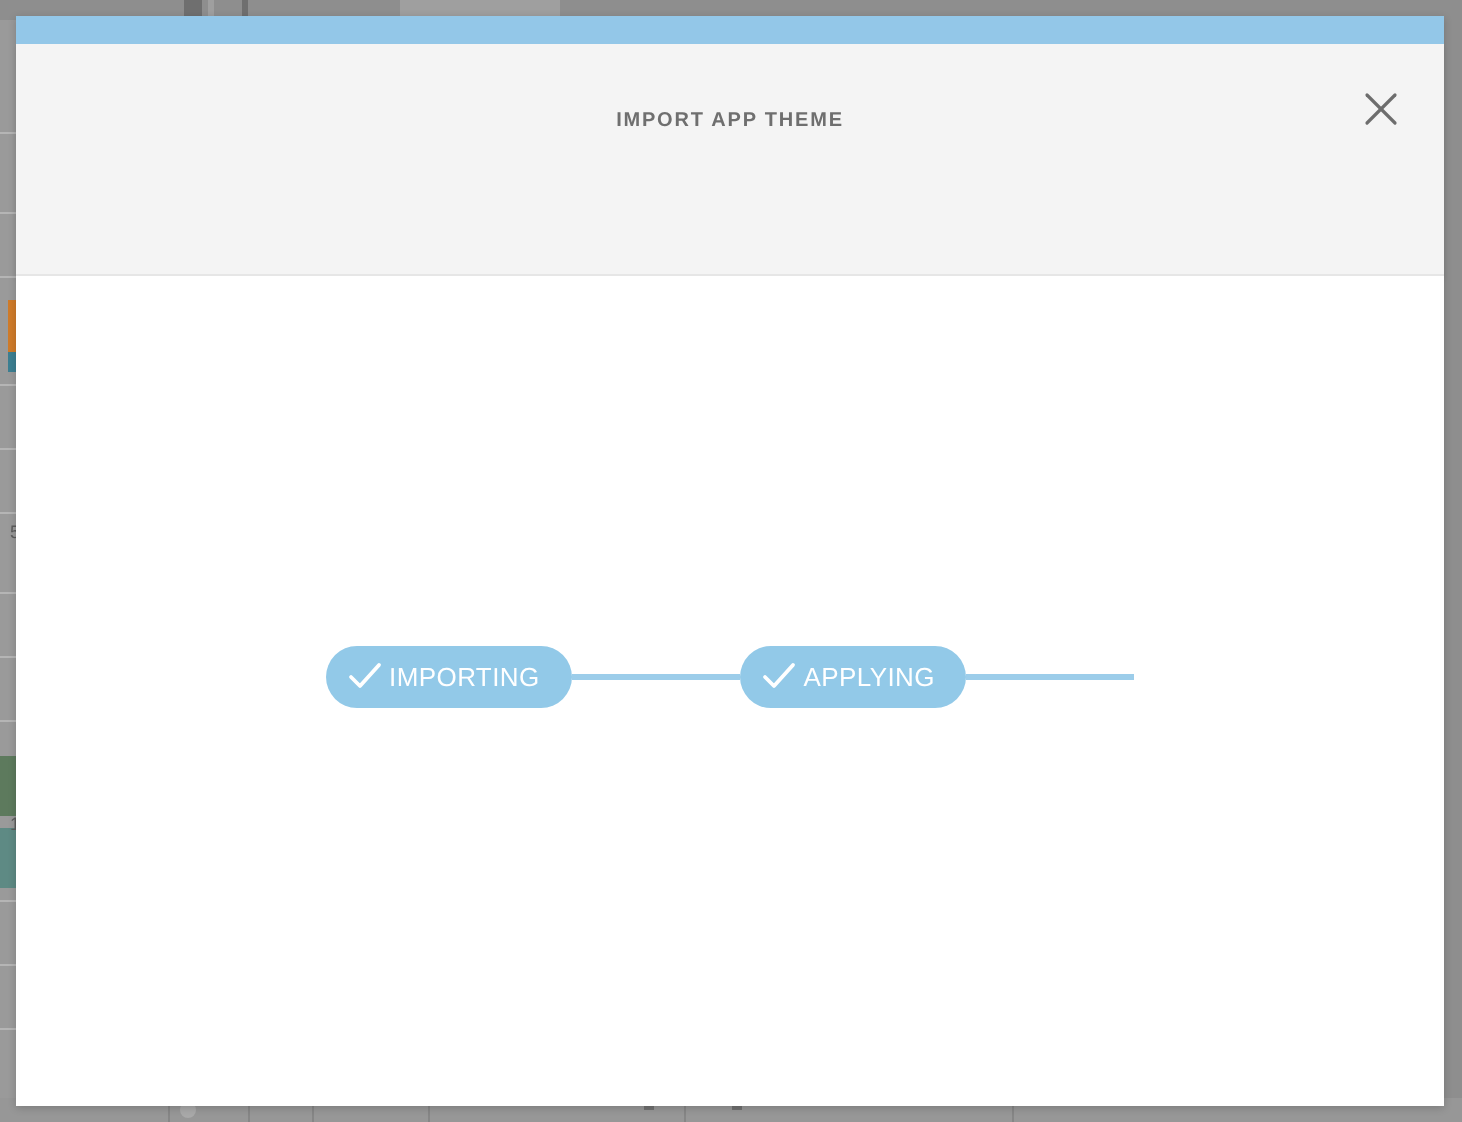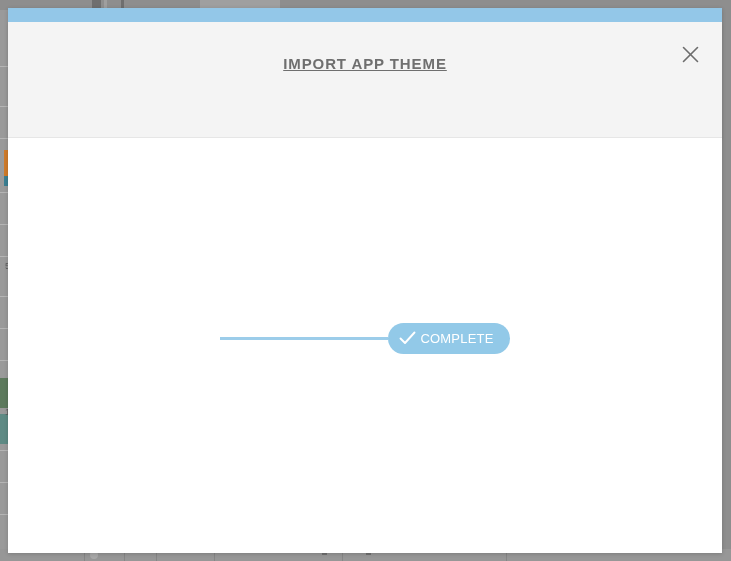--- a/index.html
+++ b/index.html
@@ -149,26 +149,25 @@
     position: relative;
     height: 116px;
     background: #f4f4f4;
     border-bottom: 1px solid #e6e6e6;
     box-shadow: 0 2px 3px rgba(0,0,0,0.05);
     text-align: center;
   }
 
   #eyebrow {
     padding-top: 33px;
-    font-size: 15px;
+    font-size: 10px;
     font-weight: bold;
     letter-spacing: 0.9px;
     color: #6f6f6f;
     text-transform: uppercase;
-    text-decoration: underline;
   }
 
   #modal-title {
     margin-top: 7px;
     font-size: 33px;
     font-weight: 300;
     color: #4c4c4c;
     letter-spacing: 0.1px;
     line-height: 1.15;
   }
@@ -307,30 +306,38 @@
           <line x1="15.5" y1="1.5" x2="1.5" y2="15.5" stroke="#6d6d6d" stroke-width="1.6" stroke-linecap="round"></line>
         </svg>
       </span>
     </button>
   </div>
 
   <div id="modal-body">
 
     <div id="stepper">
 
-
-      <div class="step-connector"></div>
-
-
-      <div class="step-connector"></div>
-
       <div class="step-pill">
         <span class="step-check">
           <svg width="19" height="19" viewBox="0 0 19 19" aria-hidden="true">
             <polyline points="2.5,9.5 7,14 16.5,3.5" fill="none" stroke="#ffffff" stroke-width="1.9" stroke-linecap="round" stroke-linejoin="round"></polyline>
           </svg>
         </span>
-        <span class="step-label">COMPLETE</span>
+        <span class="step-label">IMPORTING</span>
       </div>
 
+      <div class="step-connector"></div>
+
+      <div class="step-pill">
+        <span class="step-check">
+          <svg width="19" height="19" viewBox="0 0 19 19" aria-hidden="true">
+            <polyline points="2.5,9.5 7,14 16.5,3.5" fill="none" stroke="#ffffff" stroke-width="1.9" stroke-linecap="round" stroke-linejoin="round"></polyline>
+          </svg>
+        </span>
+        <span class="step-label">APPLYING</span>
+      </div>
+
+      <div class="step-connector"></div>
+
+
     </div>
   </div>
 </div>
 
 </body></html>

